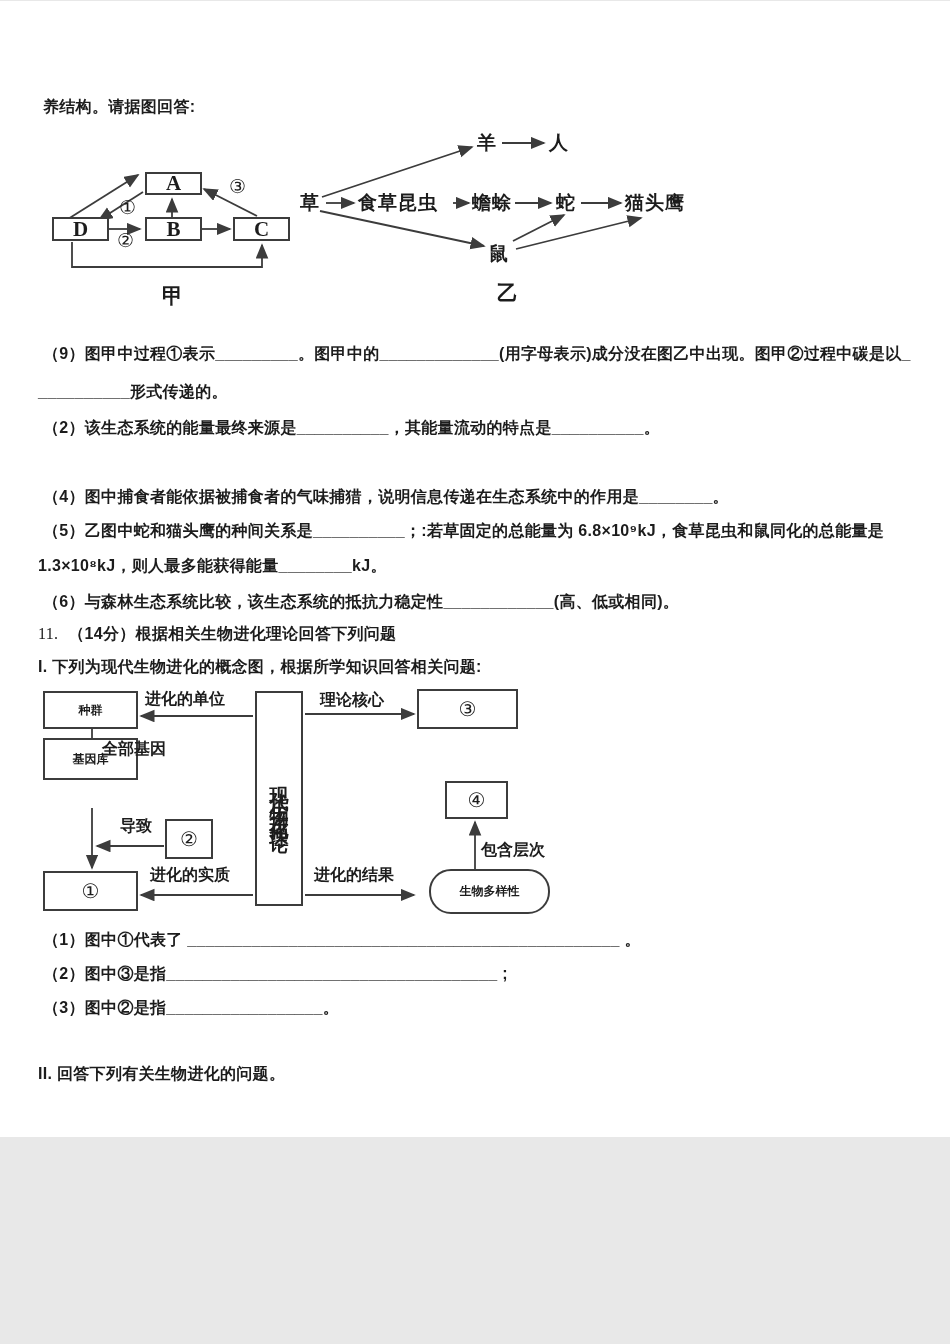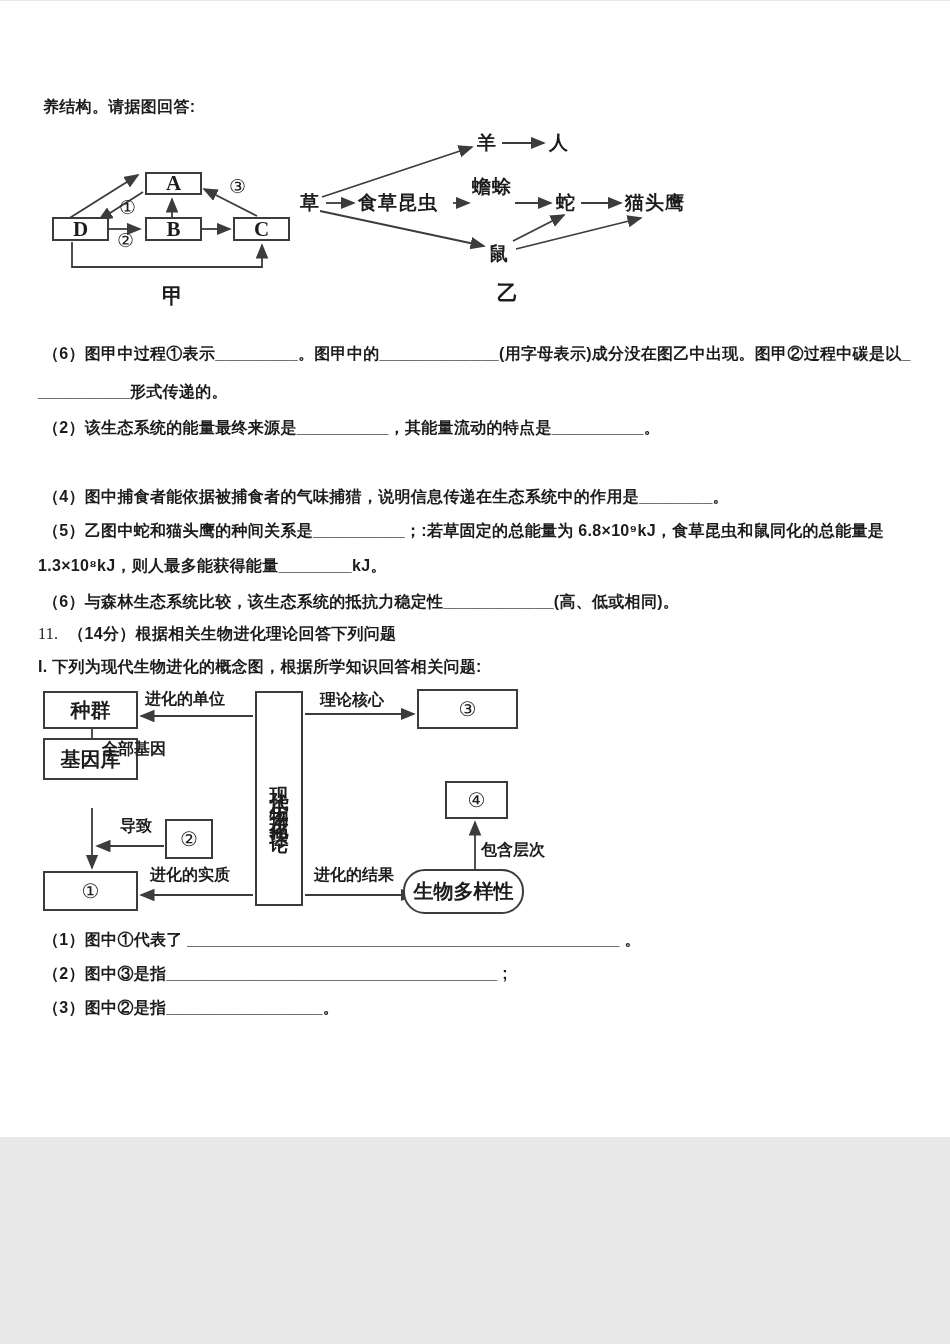--- a/index.html
+++ b/index.html
@@ -56,21 +56,21 @@
     position:absolute;
     font-size:21px;
     line-height:1;
   }
   .cmlabel{
     position:absolute;
     font-size:16px;
     white-space:nowrap;
     line-height:1;
   }
-  .cmbox{ font-size:20px; }
+  .cmbox{ font-size:12px; }
   .cmnum{ font-weight:400; font-size:20px; }
   .vert{
     writing-mode:vertical-rl;
     text-orientation:upright;
     letter-spacing:7px;
     font-size:19px;
   }
   svg.arrows{ position:absolute; overflow:visible; }
   svg.arrows line, svg.arrows polyline{
     stroke:#3c3c3c; stroke-width:1.8; fill:none;
@@ -121,30 +121,30 @@
     <line x1="163" y1="82" x2="179" y2="82" marker-end="url(#ah2)"></line>
     <line x1="225" y1="82" x2="261" y2="82" marker-end="url(#ah2)"></line>
     <line x1="291" y1="82" x2="331" y2="82" marker-end="url(#ah2)"></line>
     <line x1="30" y1="90" x2="194" y2="125" marker-end="url(#ah2)"></line>
     <line x1="223" y1="120" x2="274" y2="94" marker-end="url(#ah2)"></line>
     <line x1="226" y1="128" x2="351" y2="97" marker-end="url(#ah2)"></line>
   </svg>
 
   <span class="nodelbl" style="left:300px;top:192px;">草</span>
   <span class="nodelbl" style="left:358px;top:192px;">食草昆虫</span>
-  <span class="nodelbl" style="left:472px;top:176px;">蟾蜍</span>
+  <span class="nodelbl" style="left:472px;top:192px;">蟾蜍</span>
   <span class="nodelbl" style="left:556px;top:192px;">蛇</span>
   <span class="nodelbl" style="left:625px;top:192px;">猫头鹰</span>
   <span class="nodelbl" style="left:477px;top:132px;">羊</span>
   <span class="nodelbl" style="left:549px;top:132px;">人</span>
   <span class="nodelbl" style="left:489px;top:243px;">鼠</span>
 
   <div class="caption" style="left:497px;top:281px;">乙</div>
 
-  <div class="line" style="left:43px;top:343px;">（6）图甲中过程①表示_________。图甲中的_____________(用字母表示)成分没在图乙中出现。图甲②过程中碳是以_</div>
+  <div class="line" style="left:43px;top:343px;">（9）图甲中过程①表示_________。图甲中的_____________(用字母表示)成分没在图乙中出现。图甲②过程中碳是以_</div>
   <div class="line" style="left:38px;top:381px;">__________形式传递的。</div>
   <div class="line" style="left:43px;top:417px;">（2）该生态系统的能量最终来源是__________，其能量流动的特点是__________。</div>
   <div class="line" style="left:43px;top:486px;">（4）图中捕食者能依据被捕食者的气味捕猎，说明信息传递在生态系统中的作用是________。</div>
   <div class="line" style="left:43px;top:520px;">（5）乙图中蛇和猫头鹰的种间关系是__________；:若草固定的总能量为 6.8×10⁹kJ，食草昆虫和鼠同化的总能量是</div>
   <div class="line" style="left:38px;top:555px;">1.3×10⁸kJ，则人最多能获得能量________kJ。</div>
   <div class="line" style="left:43px;top:591px;">（6）与森林生态系统比较，该生态系统的抵抗力稳定性____________(高、低或相同)。</div>
 
   <div class="line" style="left:38px;top:623px;">
     <span class="serifnum">11.</span><span>（14分）根据相关生物进化理论回答下列问题</span>
   </div>
@@ -166,27 +166,28 @@
     <line x1="435" y1="183" x2="435" y2="136" marker-end="url(#ah3)"></line>
   </svg>
 
   <div class="box cmbox" style="left:43px;top:690px;width:95px;height:38px;">种群</div>
   <div class="box cmbox" style="left:43px;top:737px;width:95px;height:42px;">基因库</div>
   <div class="box cmbox cmnum" style="left:43px;top:870px;width:95px;height:40px;">①</div>
   <div class="box cmbox cmnum" style="left:165px;top:818px;width:48px;height:40px;">②</div>
   <div class="box cmbox vert" style="left:255px;top:690px;width:48px;height:215px;">现代生物进化理论</div>
   <div class="box cmbox cmnum" style="left:417px;top:688px;width:101px;height:40px;">③</div>
   <div class="box cmbox cmnum" style="left:445px;top:780px;width:63px;height:38px;">④</div>
-  <div class="box cmbox" style="left:403px;top:868px;width:121px;height:45px;border-radius:22px;">生物多样性</div>
+  <div class="box cmbox" style="left:429px;top:868px;width:121px;height:45px;border-radius:22px;">生物多样性</div>
 
   <span class="cmlabel" style="left:145px;top:690px;">进化的单位</span>
   <span class="cmlabel" style="left:320px;top:691px;">理论核心</span>
   <span class="cmlabel" style="left:102px;top:740px;">全部基因</span>
   <span class="cmlabel" style="left:120px;top:817px;">导致</span>
   <span class="cmlabel" style="left:150px;top:866px;">进化的实质</span>
   <span class="cmlabel" style="left:314px;top:866px;">进化的结果</span>
   <span class="cmlabel" style="left:481px;top:841px;">包含层次</span>
 
   <div class="line" style="left:43px;top:929px;">（1）图中①代表了 _______________________________________________ 。</div>
   <div class="line" style="left:43px;top:963px;">（2）图中③是指____________________________________ ;</div>
   <div class="line" style="left:43px;top:997px;">（3）图中②是指_________________。</div>
+  <div class="line" style="left:38px;top:1063px;">II. 回答下列有关生物进化的问题。</div>
 
 </div>
 
 </body></html>

